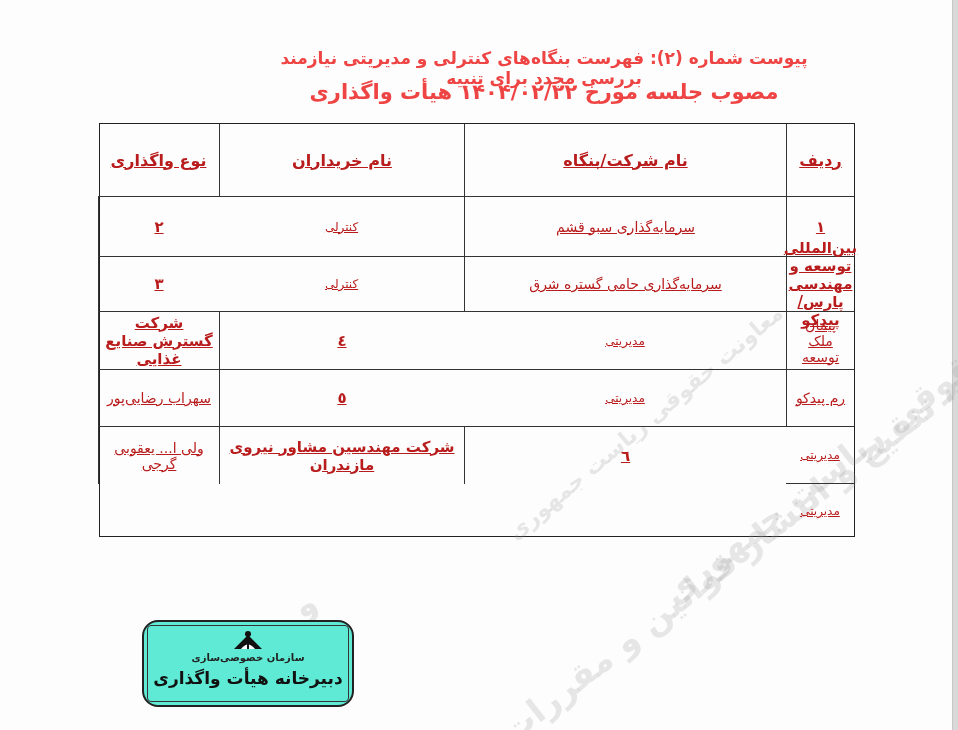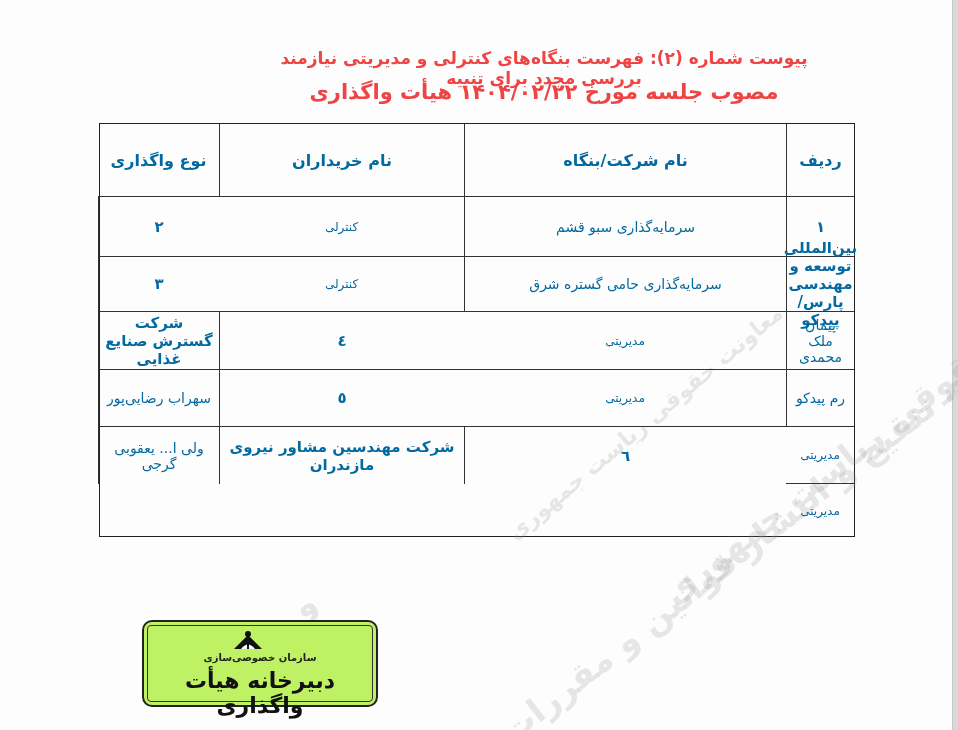--- a/index.html
+++ b/index.html
@@ -29,23 +29,23 @@
       direction: rtl;
       display: grid;
       grid-template-columns: 68px 322px 245px 121px;
       grid-template-rows: 73px 60px 55px 58px 57px 57px 54px;
       background: transparent;
     }
     .cell {
       border-left: 1.3px solid #333;
       border-bottom: 1.3px solid #333;
       display: flex; align-items: center; justify-content: center;
-      font-size: 14px; color: #0369a1; text-align: center;
+      font-size: 14px; color: #b91c1c; text-align: center;
       box-sizing: border-box; padding: 0 4px;
-      position: relative; z-index: 2;
+      position: relative; z-index: 2; text-decoration: underline;
     }
     .cell.last-col { border-left: none; }
     .cell.last-row { border-bottom: none; }
     .hdr { font-weight: bold; font-size: 16px; }
     .num { font-weight: bold; font-size: 15px; }
     .company { font-weight: bold; font-size: 15px; }
     .buyer { font-size: 14px; }
     .type { font-size: 12px; }
 
     .watermark {
@@ -54,38 +54,38 @@
       font-weight: bold; direction: rtl; white-space: nowrap;
       transform-origin: center;
     }
     .wm1 { left: 420px; top: 470px; font-size: 34px; transform: rotate(-38deg); }
     .wm2 { left: 470px; top: 410px; font-size: 22px; transform: rotate(-40deg); }
     .wm3 { left: 610px; top: 410px; font-size: 34px; transform: rotate(-38deg); }
     .wm4 { left: 160px; top: 620px; font-size: 34px; transform: rotate(-30deg); }
 
     .stamp {
       position: absolute; left: 142px; top: 620px;
-      width: 236px; height: 87px;
-      border: 2.5px solid #222; border-radius: 10px;
-      box-sizing: border-box; z-index: 2; background: #bef264;
+      width: 212px; height: 87px;
+      border: 2.5px solid #222; border-radius: 16px;
+      box-sizing: border-box; z-index: 2; background: #5eead4;
     }
     .stamp-inner {
       position: absolute; left: 3px; top: 3px; right: 3px; bottom: 3px;
       border: 1px solid #333; border-radius: 4px;
     }
     .stamp-logo {
       position: absolute; left: 88px; top: 8px; width: 32px; height: 20px;
     }
     .stamp-org {
       position: absolute; left: 0; right: 0; top: 30px;
       text-align: center; direction: rtl; font-size: 10px; font-weight: bold; color: #222;
     }
     .stamp-name {
       position: absolute; left: 0; right: 0; top: 46px;
-      text-align: center; direction: rtl; font-size: 22px; font-weight: bold; color: #111;
+      text-align: center; direction: rtl; font-size: 17px; font-weight: bold; color: #111;
     }
   </style>
 </head>
 <body>
 
 <div class="right-edge"></div>
 
 <div class="watermark wm1">معاونت تدوین، تنقیح و انتشار قوانین و مقررات</div>
 <div class="watermark wm2">معاونت حقوقی ریاست جمهوری</div>
 <div class="watermark wm3">معاونت حقوقی ریاست جمهوری</div>
@@ -104,21 +104,21 @@
   <div class="cell num">۱</div>
   <div class="cell buyer">سرمایه‌گذاری سبو قشم</div>
   <div class="cell type last-col">کنترلی</div>
 
   <div class="cell num">۲</div>
   <div class="cell company">بین‌المللی توسعه و مهندسی پارس/پیدکو</div>
   <div class="cell buyer">سرمایه‌گذاری حامی گستره شرق</div>
   <div class="cell type last-col">کنترلی</div>
 
   <div class="cell num">۳</div>
-  <div class="cell buyer">پیمان ملک محمدی</div>
+  <div class="cell buyer">پیمان ملک توسعه</div>
   <div class="cell type last-col">مدیریتی</div>
 
   <div class="cell num">٤</div>
   <div class="cell company">شرکت گسترش صنایع غذایی</div>
   <div class="cell buyer">رم پیدکو</div>
   <div class="cell type last-col">مدیریتی</div>
 
   <div class="cell num">٥</div>
   <div class="cell buyer">سهراب رضایی‌پور</div>
   <div class="cell type last-col">مدیریتی</div>

